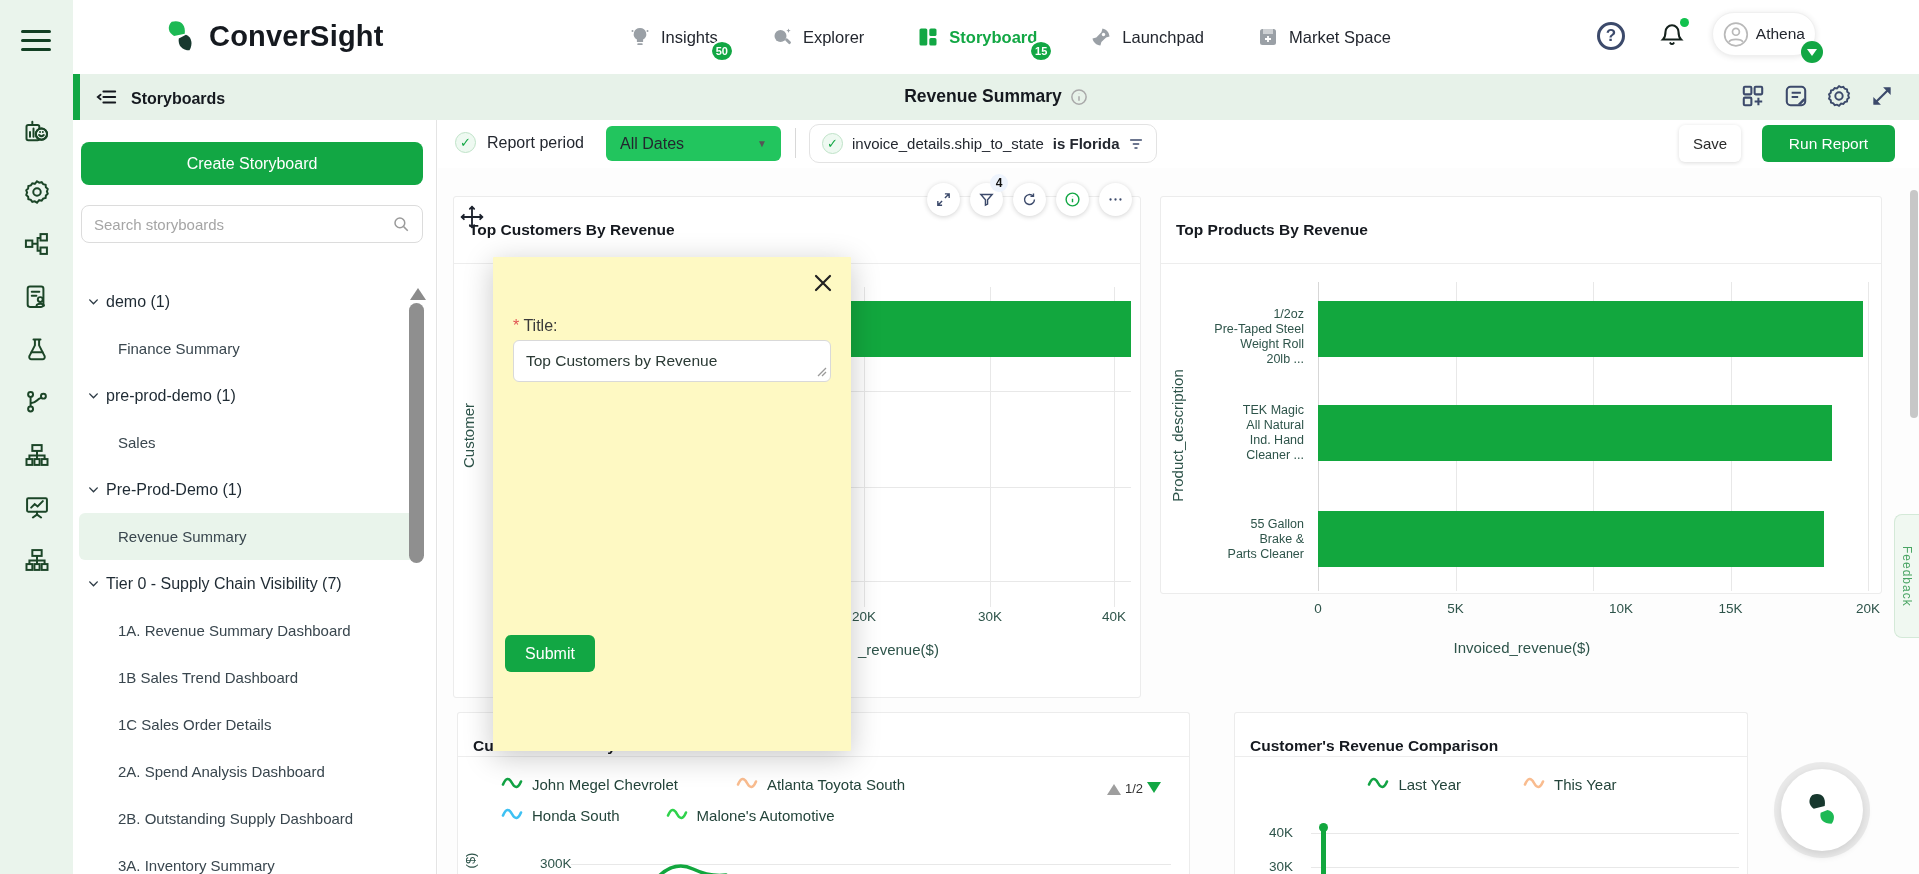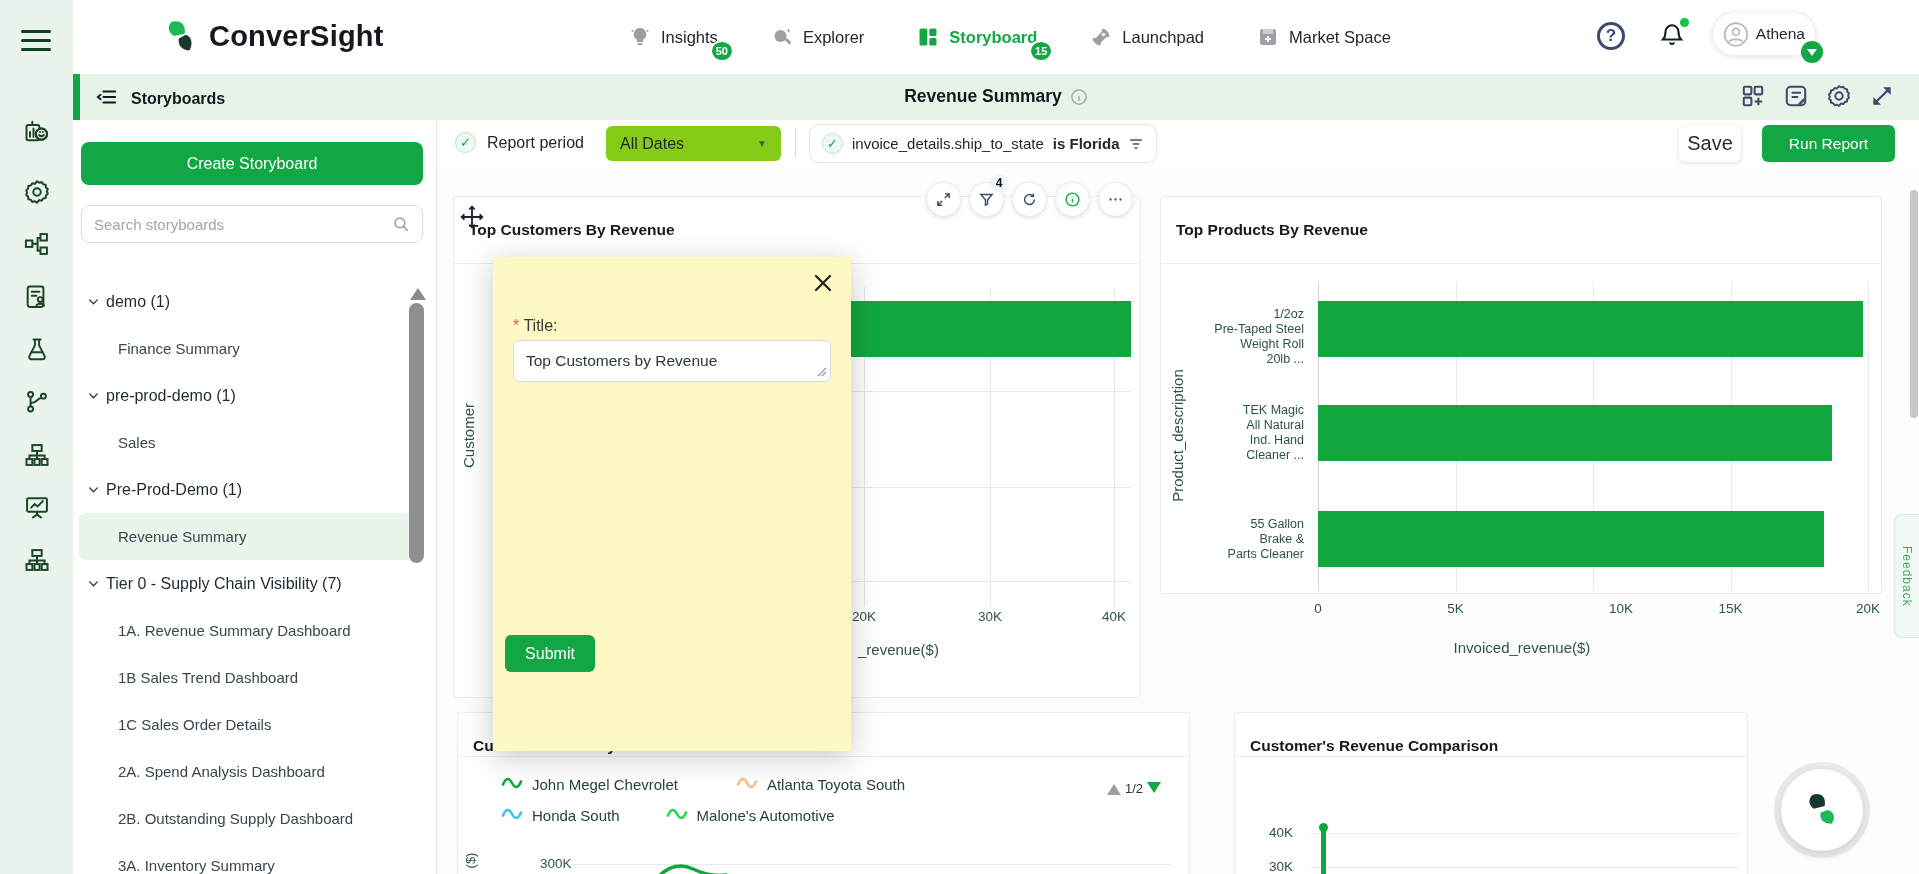--- a/index.html
+++ b/index.html
@@ -68,29 +68,29 @@
   #collapse-tab::after { content:""; position:absolute; left:4px; top:17px; border:8px solid transparent; border-right:11px solid #12a744; margin-left:-6px; }
 
   
   #content { position:absolute; left:438px; top:120px; width:1481px; height:754px; background:#fdfdfd; }
 
   
   #filterbar { position:absolute; left:0; top:0; width:1481px; height:48px; background:#fff; }
   .check-circle { width:21px; height:21px; border:1.5px solid #bfe3c8; background:#eef9f1; border-radius:50%;
     display:flex; align-items:center; justify-content:center; color:#12a744; font-size:13px; font-weight:700; flex:0 0 auto; }
   #report-period { position:absolute; left:17px; top:12px; display:flex; align-items:center; gap:11px; font-size:16px; color:#23272f; }
-  #all-dates { position:absolute; left:168px; top:6px; width:175px; height:35px; background:#84cc16; border-radius:6px;
+  #all-dates { position:absolute; left:168px; top:6px; width:175px; height:35px; background:#22c55e; border-radius:6px;
     display:flex; align-items:center; padding:0 14px; font-size:16px; color:#23272f; cursor:pointer; }
   #all-dates .caret { margin-left:auto; font-size:10px; color:#555; }
   #filter-divider { position:absolute; left:357px; top:8px; width:1px; height:30px; background:#d8d8d8; }
   #filter-chip { position:absolute; left:371px; top:4px; height:39px; border:1px solid #e3e3e3; border-radius:10px; background:#fff;
     display:flex; align-items:center; gap:9px; padding:0 12px; font-size:15px; color:#23272f; cursor:pointer; }
   #filter-chip b { font-weight:700; }
   #save-btn { position:absolute; left:1241px; top:5px; width:62px; height:37px; background:#fff; border:none; border-radius:6px;
-    box-shadow:0 1px 4px rgba(0,0,0,.14); font-size:20px; color:#2b2b2b; cursor:pointer; font-family:inherit; }
+    box-shadow:0 1px 4px rgba(0,0,0,.14); font-size:15px; color:#2b2b2b; cursor:pointer; font-family:inherit; }
   #run-btn { position:absolute; left:1324px; top:5px; width:133px; height:37px; background:#12a744; border:none; border-radius:6px;
     color:#fff; font-size:15.5px; cursor:pointer; font-family:inherit; }
 
   
   .card { position:absolute; background:#fff; border:1px solid #ececec; border-radius:3px; }
   #card-customers { left:15px; top:76px; width:688px; height:502px; }
   #card-products  { left:722px; top:76px; width:722px; height:398px; }
   #card-trend     { left:19px; top:592px; width:733px; height:282px; border-bottom:none; }
   #card-compare   { left:796px; top:592px; width:514px; height:282px; border-bottom:none; }
   .card-title { position:absolute; left:15px; top:24px; font-size:15.5px; font-weight:700; color:#15191f; }
@@ -586,20 +586,34 @@
       <div class="tick" style="left:82px; top:143px; transform:none;">300K</div>
       <div class="gridline-h" style="left:113px; top:151px; width:600px;"></div>
       <svg class="trend-cut-curve" style="left:200px; top:148px;" width="70" height="14" viewBox="0 0 70 14">
         <path d="M2 14 Q18 0 35 8 T68 14" fill="none" stroke="#12a73e" stroke-width="3.5" stroke-linecap="round"></path>
       </svg>
     </div>
 
     <div class="card" id="card-compare">
       <div class="card-title">Customer's Revenue Comparison</div>
       <div class="card-sep" style="top:43px;"></div>
+      <div id="cmp-legend">
+          <div class="legend-item">
+            <span><svg viewBox="0 0 22 15" fill="none">
+                <path d="M2 9.5C5 2.5 8 2.5 11 8s6 5.5 9-1.5" stroke="#12a344" stroke-width="2.6" stroke-linecap="round"></path>
+              </svg></span>
+            <span>Last Year</span>
+          </div>
+          <div class="legend-item">
+            <span><svg viewBox="0 0 22 15" fill="none">
+                <path d="M2 9.5C5 2.5 8 2.5 11 8s6 5.5 9-1.5" stroke="#f9bc8f" stroke-width="2.6" stroke-linecap="round"></path>
+              </svg></span>
+            <span>This Year</span>
+          </div>
+        </div>
       <div class="tick" style="left:34px; top:112px; transform:none;">40K</div>
       <div class="gridline-h" style="left:76px; top:120px; width:428px;"></div>
       <div class="tick" style="left:34px; top:146px; transform:none;">30K</div>
       <div class="gridline-h" style="left:76px; top:154px; width:428px;"></div>
       <div style="position:absolute; left:86px; top:114px; width:5px; height:168px; background:#12a73e; border-radius:3px;"></div>
       <div style="position:absolute; left:84px; top:110px; width:9px; height:9px; background:#12a73e; border-radius:50%;"></div>
     </div>
   </div>
 
   <div id="modal">

